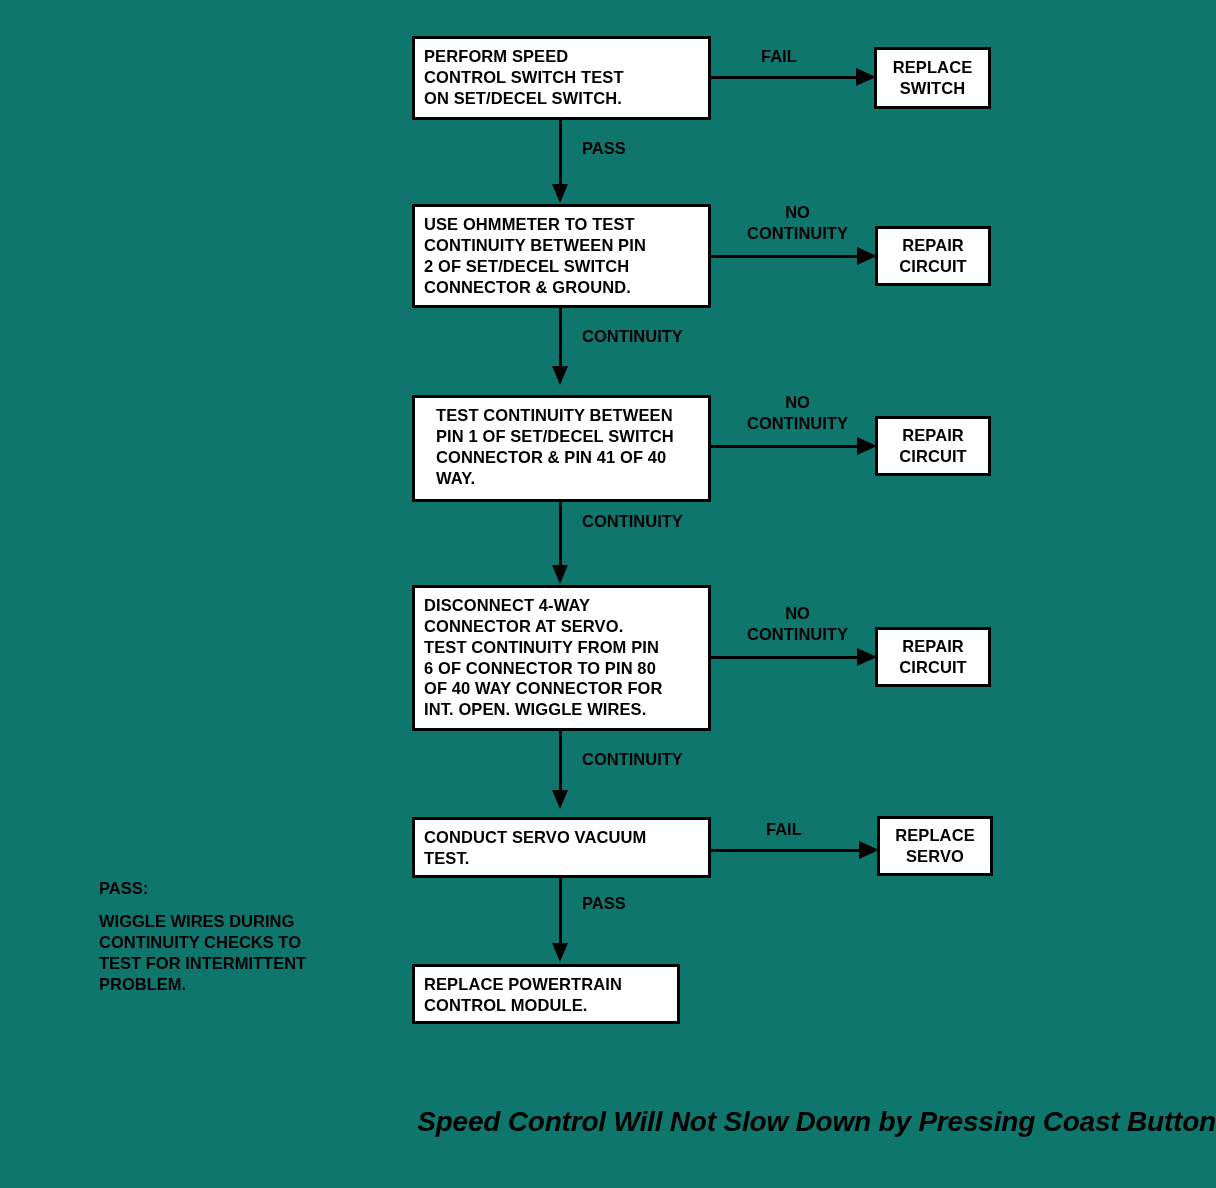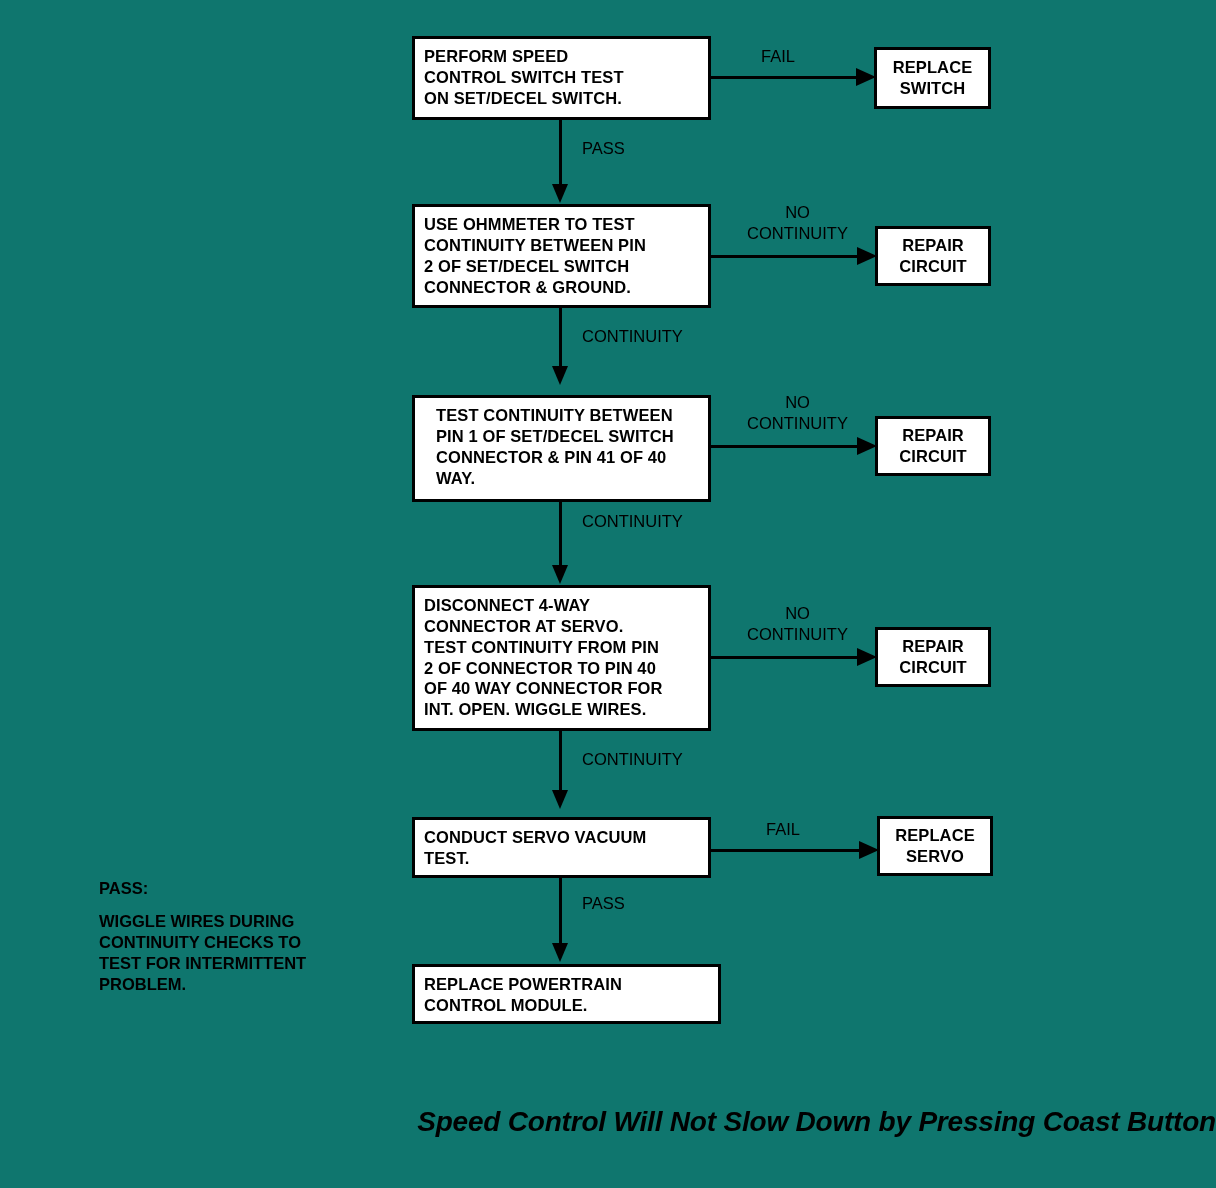--- a/index.html
+++ b/index.html
@@ -80,21 +80,21 @@
     height: 0;
     border-top: 9px solid transparent;
     border-bottom: 9px solid transparent;
     border-left: 20px solid #000000;
   }
 
   
   .edge-label {
     position: absolute;
     font-size: 16.5px;
-    font-weight: normal;
+    font-weight: bold;
     line-height: 1.26;
     white-space: pre-line;
     color: #000;
   }
   .edge-label.center {
     text-align: center;
   }
 
   
   .note {
@@ -182,21 +182,21 @@
   </div>
 
   <div class="vline" style="left:559px; top:502px; height:65px;"></div>
   <div class="arrow-down" style="left:552px; top:565px;"></div>
   <div class="edge-label" style="left:582px; top:511px;">CONTINUITY</div>
 
   <div class="node left" style="left:412px; top:585px; width:299px; height:146px;">
     <div class="node-text">DISCONNECT 4-WAY
 CONNECTOR AT SERVO.
 TEST CONTINUITY FROM PIN
-2 OF CONNECTOR TO PIN 40
+6 OF CONNECTOR TO PIN 80
 OF 40 WAY CONNECTOR FOR
 INT. OPEN. WIGGLE WIRES.</div>
   </div>
 
   <div class="hline" style="left:711px; top:656px; width:148px;"></div>
   <div class="arrow-right" style="left:857px; top:648px;"></div>
   <div class="edge-label center" style="left:730px; top:603px; width:135px;">NO
 CONTINUITY</div>
 
   <div class="node right" style="left:875px; top:627px; width:116px; height:60px;">
@@ -219,21 +219,21 @@
 
   <div class="node right" style="left:877px; top:816px; width:116px; height:60px;">
     <div class="node-text center" style="text-align:center;">REPLACE
 SERVO</div>
   </div>
 
   <div class="vline" style="left:559px; top:878px; height:67px;"></div>
   <div class="arrow-down" style="left:552px; top:943px;"></div>
   <div class="edge-label" style="left:582px; top:893px;">PASS</div>
 
-  <div class="node left" style="left:412px; top:964px; width:309px; height:60px;">
+  <div class="node left" style="left:412px; top:964px; width:268px; height:60px;">
     <div class="node-text">REPLACE POWERTRAIN
 CONTROL MODULE.</div>
   </div>
 
   <div class="note" style="left:99px; top:878px;">PASS:</div>
   <div class="note" style="left:99px; top:899px;margin-top:12px;">WIGGLE WIRES DURING
 CONTINUITY CHECKS TO
 TEST FOR INTERMITTENT
 PROBLEM.</div>
 

